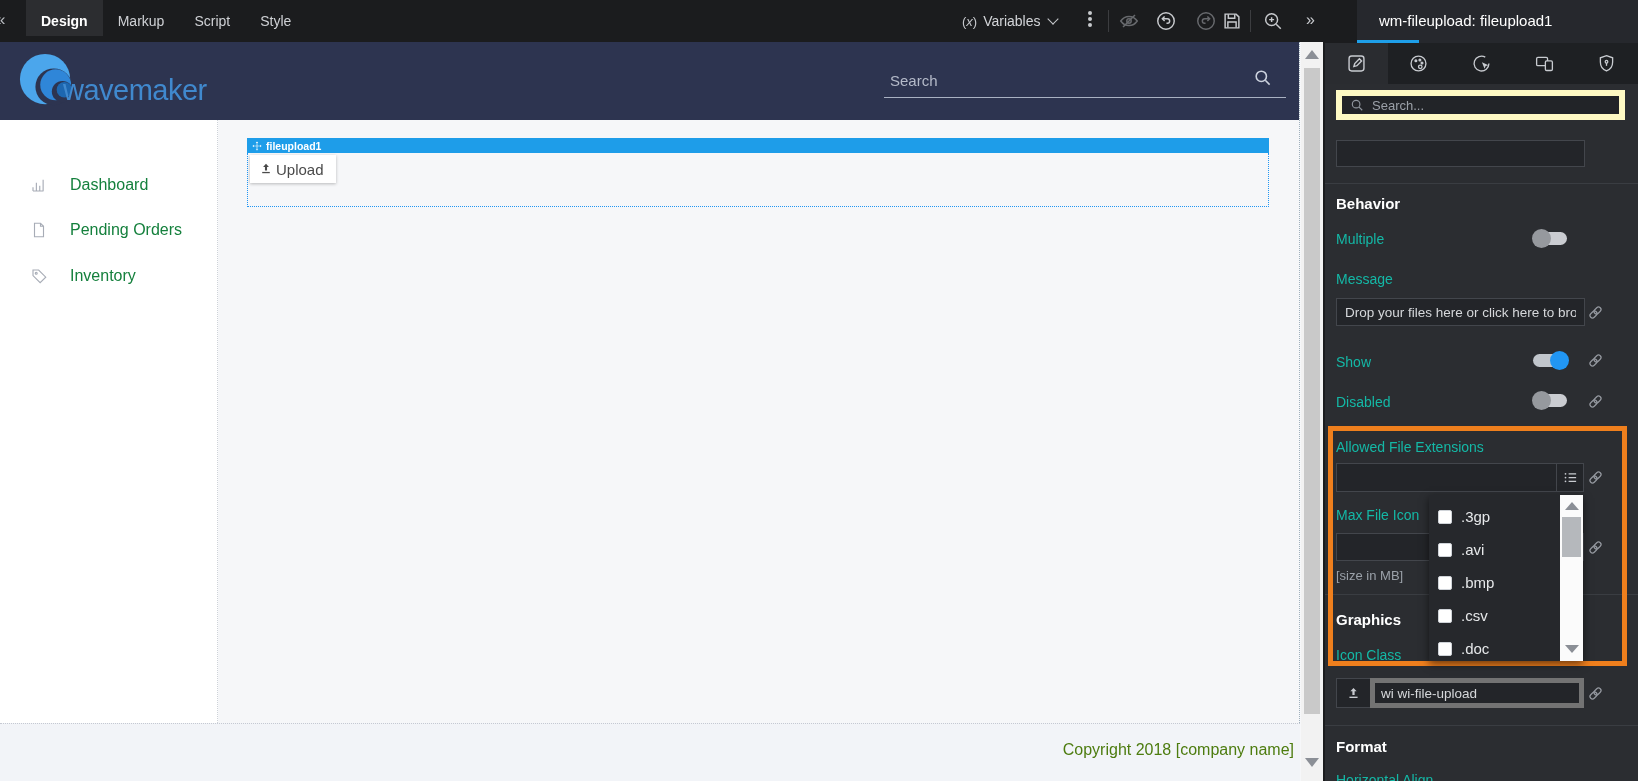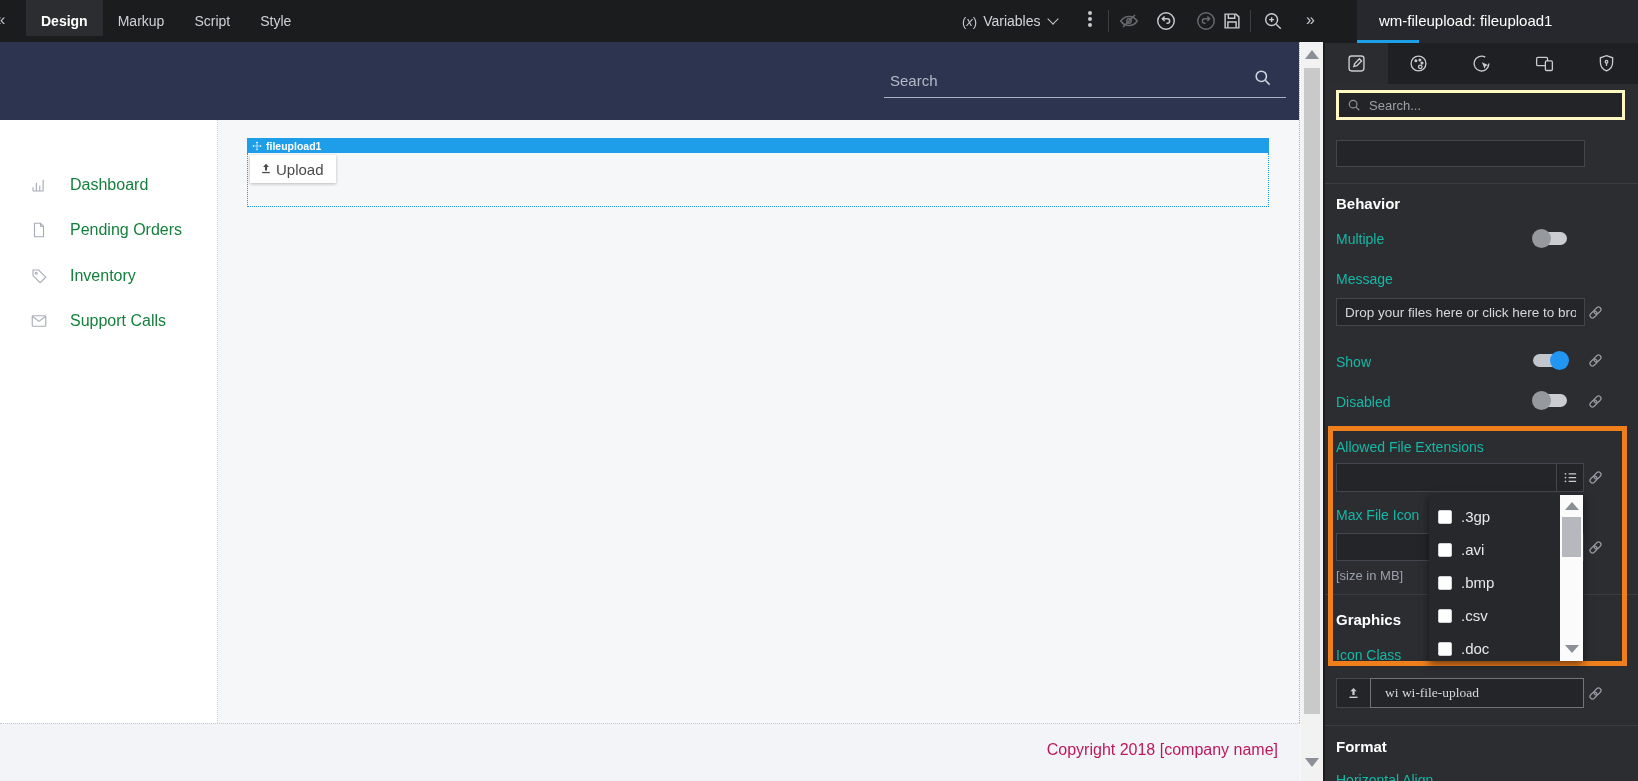--- a/index.html
+++ b/index.html
@@ -53,37 +53,37 @@
   .uploadbtn span { font-size:15px; color:#4a4a4a; }
 
   
   .sidebar { position:absolute; left:0; top:78px; width:218px; height:603px; background:#fff; border-right:1px dotted #cdd2d8; }
   .sitem { position:absolute; left:0; width:218px; height:30px; display:flex; align-items:center; cursor:pointer; }
   .sitem svg { width:18px; height:18px; color:#a7acb6; margin-left:30px; }
   .sitem span { margin-left:22px; color:#15803d; font-size:16px; }
 
   
   .pagefooter { position:absolute; left:0; top:681px; width:1300px; height:58px; background:#f2f4f8; border-top:1px dotted #c5c9d2; }
-  .pagefooter .ftext { position:absolute; right:22px; top:17px; color:#be185d; font-size:16px; }
+  .pagefooter .ftext { position:absolute; right:6px; top:17px; color:#4d7c0f; font-size:16px; }
 
   
   .vscroll { position:absolute; left:1301px; top:0; width:22px; height:739px; background:#f2f2f2; }
   .arr { position:absolute; left:4px; width:0; height:0; border-left:7px solid transparent; border-right:7px solid transparent; cursor:pointer; }
   .arr.up { top:8px; border-bottom:9px solid #8b8f96; }
   .arr.down { top:716px; border-top:9px solid #8b8f96; }
   .vthumb { position:absolute; left:3px; top:26px; width:16px; height:646px; background:#c9c9c9; cursor:grab; }
 
   
   .panel { position:absolute; left:1325px; top:43px; width:313px; height:738px; background:#2b2d31; overflow:hidden; }
   .tabbar { position:absolute; left:0; top:0; width:313px; height:41px; background:#1e2023; display:flex; }
   .ptab { width:62.6px; height:41px; display:flex; align-items:center; justify-content:center; color:#c8cbd0; cursor:pointer; }
   .ptab.active { background:#2a2c30; }
   .ptab svg { width:21px; height:21px; }
 
-  .psearch { position:absolute; left:11px; top:47px; width:289px; height:30px; background:#222428; border:3px solid #fef9c3; display:flex; align-items:center; }
+  .psearch { position:absolute; left:11px; top:47px; width:289px; height:30px; background:#222428; border:6px solid #fef9c3; display:flex; align-items:center; }
   .psearch svg { width:14px; height:14px; color:#8f959d; margin:0 8px; }
   .psearch input { flex:1; background:transparent; border:none; outline:none; color:#d6d8db; font-size:13px; font-family:"Liberation Sans",sans-serif; }
   .psearch input::placeholder { color:#9ba0a8; }
 
   .pinput { position:absolute; background:#232529; border:1px solid #43464c; color:#d6d8db; font-size:13.5px; padding:0 8px; outline:none; font-family:"Liberation Sans",sans-serif; }
   .pdiv { position:absolute; left:0; width:313px; border-top:1px solid #3a3d42; }
   .phead { position:absolute; left:11px; color:#fff; font-size:15px; font-weight:bold; }
   .plabel { position:absolute; left:11px; color:#14b8a6; font-size:14px; }
   .phint { position:absolute; left:11px; color:#9aa0a8; font-size:13px; }
 
@@ -111,21 +111,21 @@
   .opt span { margin-left:9px; color:#e6e8ea; font-size:15px; }
   .dscroll { position:absolute; right:0; top:0; width:23px; height:166px; background:#fbfbfb; }
   .dscroll .arr { left:4.5px; border-left-width:7px; border-right-width:7px; }
   .dscroll .arr.up { top:7px; border-bottom:8px solid #8b8f96; }
   .dscroll .arr.down { top:150px; border-top:8px solid #8b8f96; }
   .dthumb { position:absolute; left:2px; top:22px; width:19px; height:40px; background:#b5b8bc; cursor:grab; }
 
   .iconclass-group { position:absolute; left:11px; top:635px; width:248px; height:30px; }
   .icbtn { position:absolute; left:0; top:0; width:35px; height:30px; background:#232529; border:1px solid #43464c; display:flex; align-items:center; justify-content:center; color:#c8cbd0; cursor:pointer; }
   .icbtn svg { width:15px; height:15px; }
-  .iconclass-group input { position:absolute; left:34px; top:0; width:214px; height:30px; background:#232529; border:1px solid #737373; color:#d6d8db; font-size:13.5px; padding:0 14px; outline:none; font-family:Liberation Serif, serif; }
+  .iconclass-group input { position:absolute; left:34px; top:0; width:214px; height:30px; background:#232529; border:5px solid #737373; color:#d6d8db; font-size:13.5px; padding:0 6px; outline:none; font-family:Liberation Sans, sans-serif; }
 </style>
 </head>
 <body>
 
 <div id="app">
 
   <div class="topbar">
     <span class="collapse-left">«</span>
     <div class="tabs">
       <div class="ttab active">Design</div>
@@ -187,20 +187,30 @@
 
   <div class="panel-header">
     <div class="title">wm-fileupload: fileupload1</div>
     <div class="indicator"></div>
   </div>
 
   <div class="canvas">
     <div class="page">
 
       <div class="pageheader">
+        <div class="logo">
+          <svg viewBox="0 0 60 60">
+            <circle cx="28" cy="29" r="26" fill="#4ba6ec"></circle>
+            <circle cx="37" cy="37" r="19" fill="#2d3450"></circle>
+            <circle cx="39" cy="35" r="16" fill="#2f86d8"></circle>
+            <circle cx="46" cy="42" r="11" fill="#2d3450"></circle>
+            <circle cx="48" cy="40" r="8" fill="#1d67b0"></circle>
+          </svg>
+          <span class="logotext">wavemaker</span>
+        </div>
         <div class="searchwrap">
           <input type="text" placeholder="Search" style="">
           <span class="sic">
             <svg viewBox="0 0 24 24" fill="none" stroke="currentColor" stroke-width="2">
                 <circle cx="10.5" cy="10.5" r="6.5"></circle>
                 <path d="M15.5 15.5L21 21"></path>
               </svg>
           </span>
         </div>
       </div>
@@ -218,27 +228,20 @@
               <path d="M14 3v4h4"></path>
             </svg>
           <span>Pending Orders</span>
         </div>
         <div class="sitem" style="top:141px">
           <svg viewBox="0 0 24 24" fill="none" stroke="currentColor" stroke-width="1.5">
               <path d="M4 4h7.5L21 13.5 13.5 21 4 11.5z"></path>
               <circle cx="8.3" cy="8.3" r="1.3"></circle>
             </svg>
           <span>Inventory</span>
-        </div>
-        <div class="sitem" style="top:186px">
-          <svg viewBox="0 0 24 24" fill="none" stroke="currentColor" stroke-width="1.5">
-              <rect x="3" y="5" width="18" height="14" rx="1"></rect>
-              <path d="M3.5 6l8.5 6.5L20.5 6"></path>
-            </svg>
-          <span>Support Calls</span>
         </div>
       </div>
 
       <div class="widget">
         <div class="wbar">
           <svg viewBox="0 0 24 24" fill="currentColor">
               <path d="M12 1l3 3.5H9zM12 23l3-3.5H9zM1 12l3.5-3v6zM23 12l-3.5-3v6z"></path>
               <path d="M11.2 4h1.6v16h-1.6zM4 11.2h16v1.6H4z"></path>
             </svg>
           <span class="wname">fileupload1</span>

